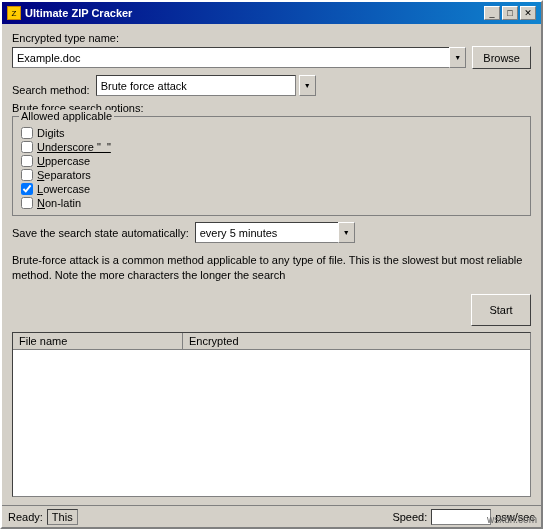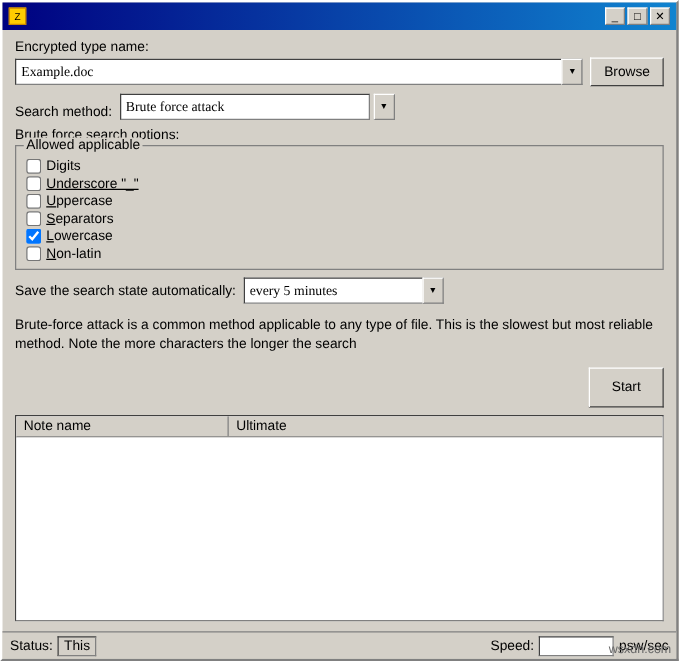--- a/index.html
+++ b/index.html
@@ -100,21 +100,21 @@
       font-family: "MS Sans Serif", Arial, sans-serif;
     }
     .combo-box {
       height: 21px;
       background: white;
       border: 1px solid #808080;
       border-top-color: #404040;
       border-left-color: #404040;
       padding: 0 4px;
       font-size: 11px;
-      font-family: Liberation Serif, serif;
+      font-family: Liberation Sans, sans-serif;
       appearance: none;
       -webkit-appearance: none;
       position: relative;
       cursor: pointer;
     }
     .combo-wrapper {
       position: relative;
       display: inline-flex;
       align-items: center;
     }
@@ -327,20 +327,21 @@
     }
   </style>
 </head>
 <body>
 
 <div class="window">
 
   <div class="title-bar">
     <div class="title-bar-left">
       <div class="title-icon">Z</div>
+      <span class="title-text">Ultimate ZIP Cracker</span>
     </div>
     <div class="title-buttons">
       <button class="title-btn">_</button>
       <button class="title-btn">□</button>
       <button class="title-btn">✕</button>
     </div>
   </div>
 
   <div class="content">
 
@@ -421,31 +422,31 @@
     </div>
 
     <div class="description-box">Brute-force attack is a common method applicable to any type of file. This is the slowest but most reliable method. Note the more characters the longer the search</div>
 
     <div class="start-btn-row">
       <button class="start-btn">Start</button>
     </div>
 
     <div class="results-table">
       <div class="table-header">
-        <div class="table-header-cell">Note name</div>
-        <div class="table-header-cell">Ultimate</div>
+        <div class="table-header-cell">File name</div>
+        <div class="table-header-cell">Encrypted</div>
       </div>
       <div class="table-body"></div>
     </div>
 
   </div>
 
   <div class="status-bar">
     <div style="display:flex; align-items:center; gap:4px; flex:1;">
-      <span>Status:</span>
+      <span>Ready:</span>
       <div class="status-panel">
         <span>This</span>
       </div>
     </div>
     <div class="status-right" style="display:flex; align-items:center; gap:4px;">
       <span>Speed:</span>
       <div class="speed-value"></div>
       <span>psw/sec</span>
     </div>
   </div>

